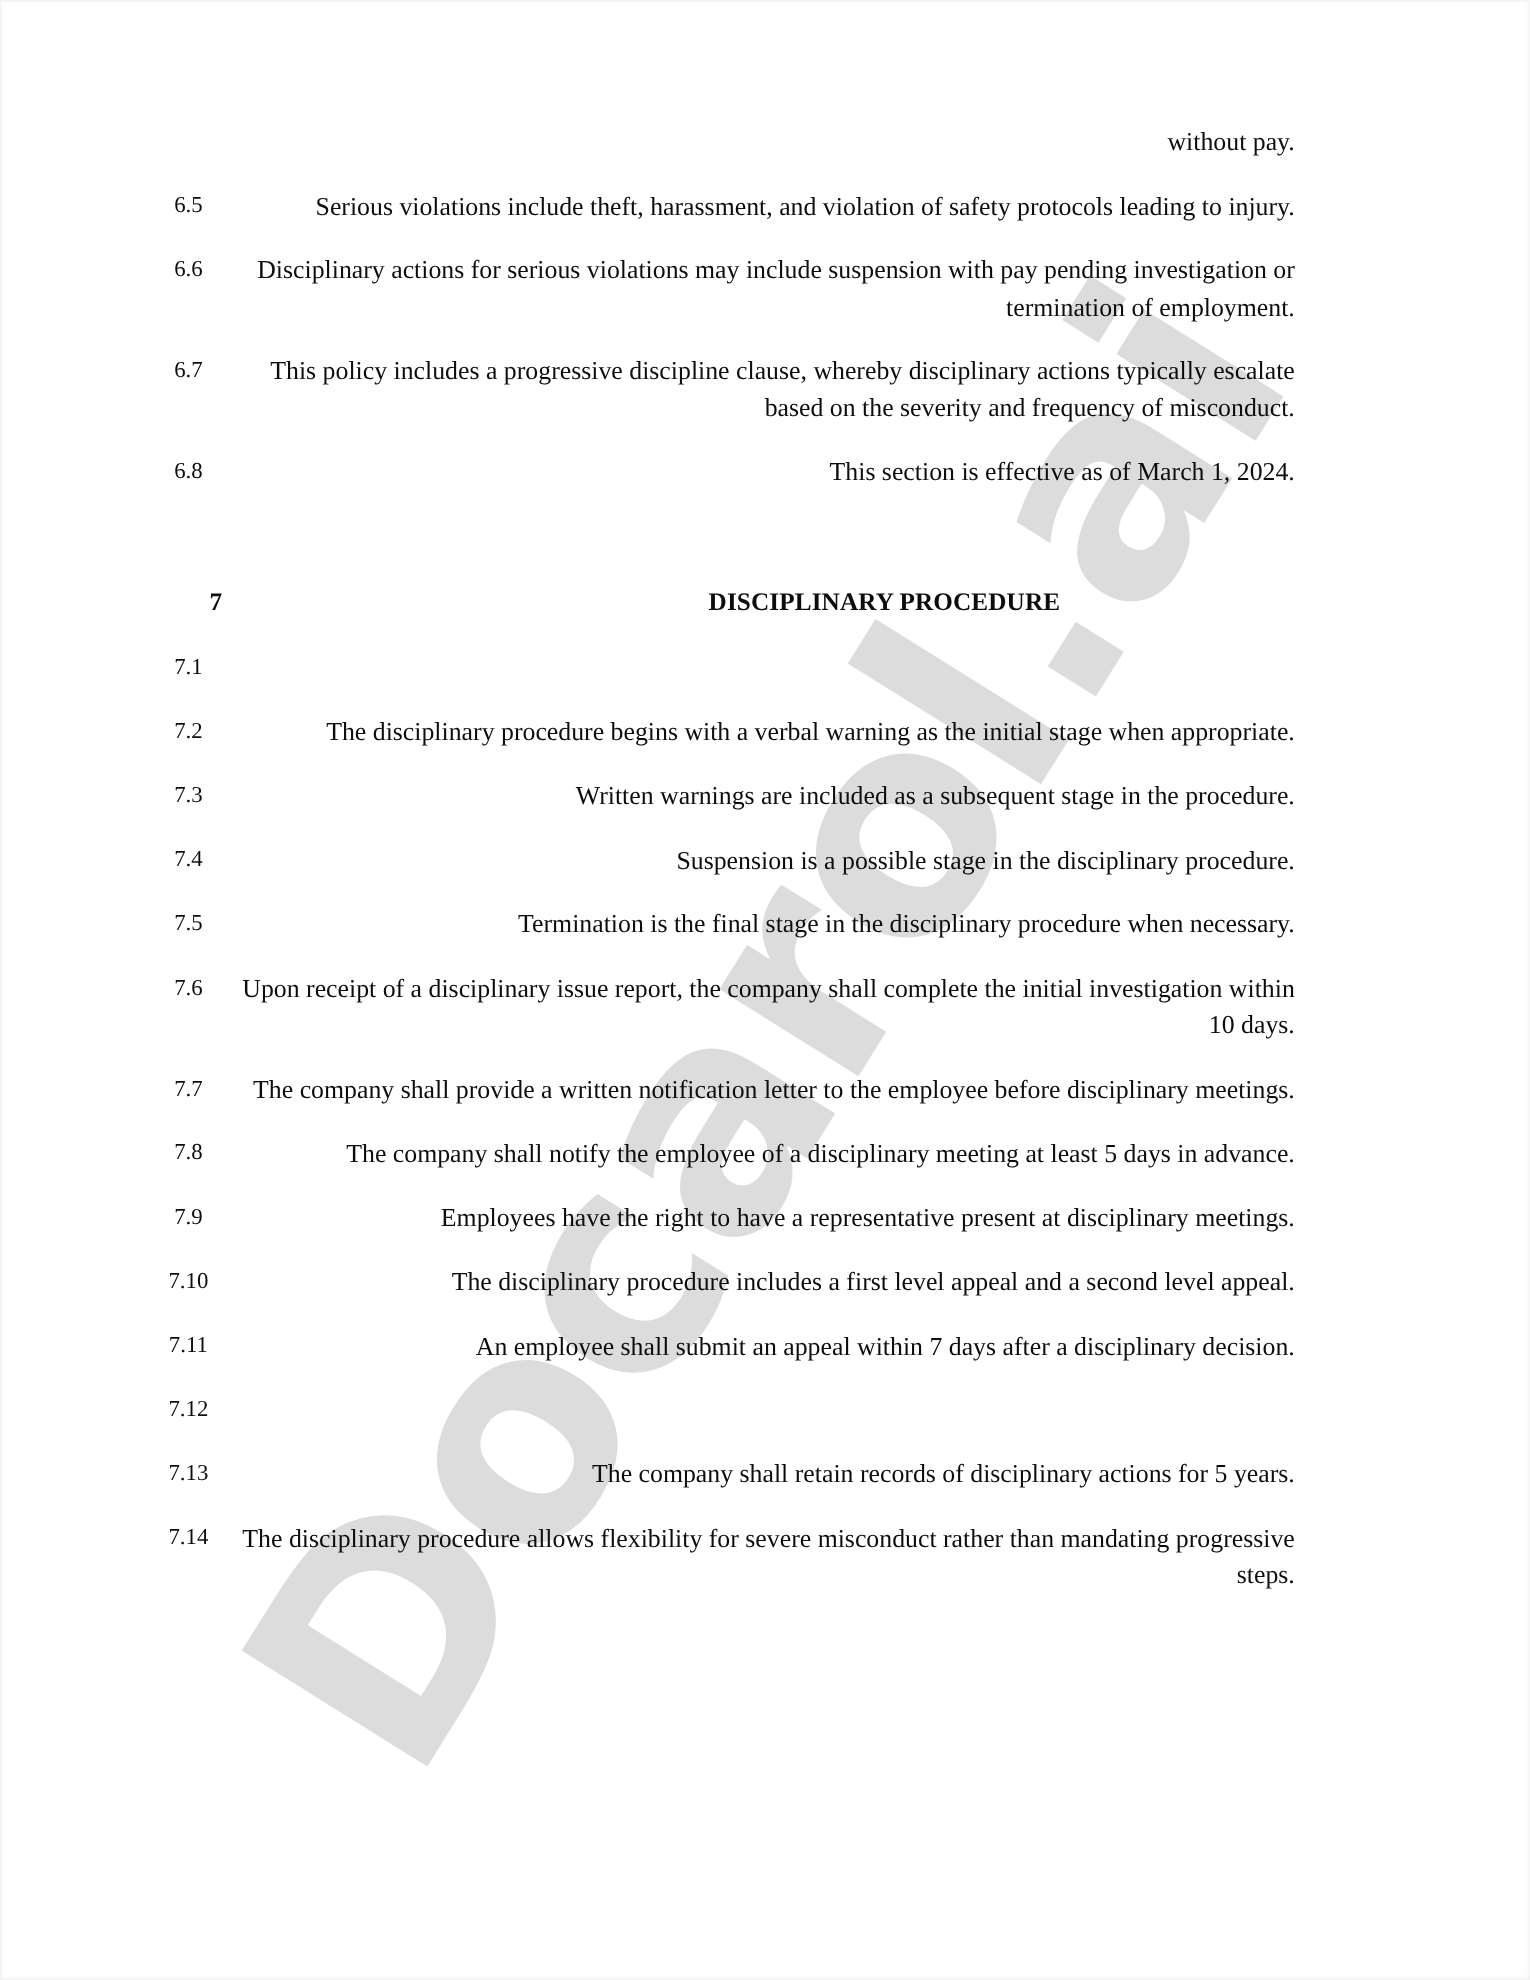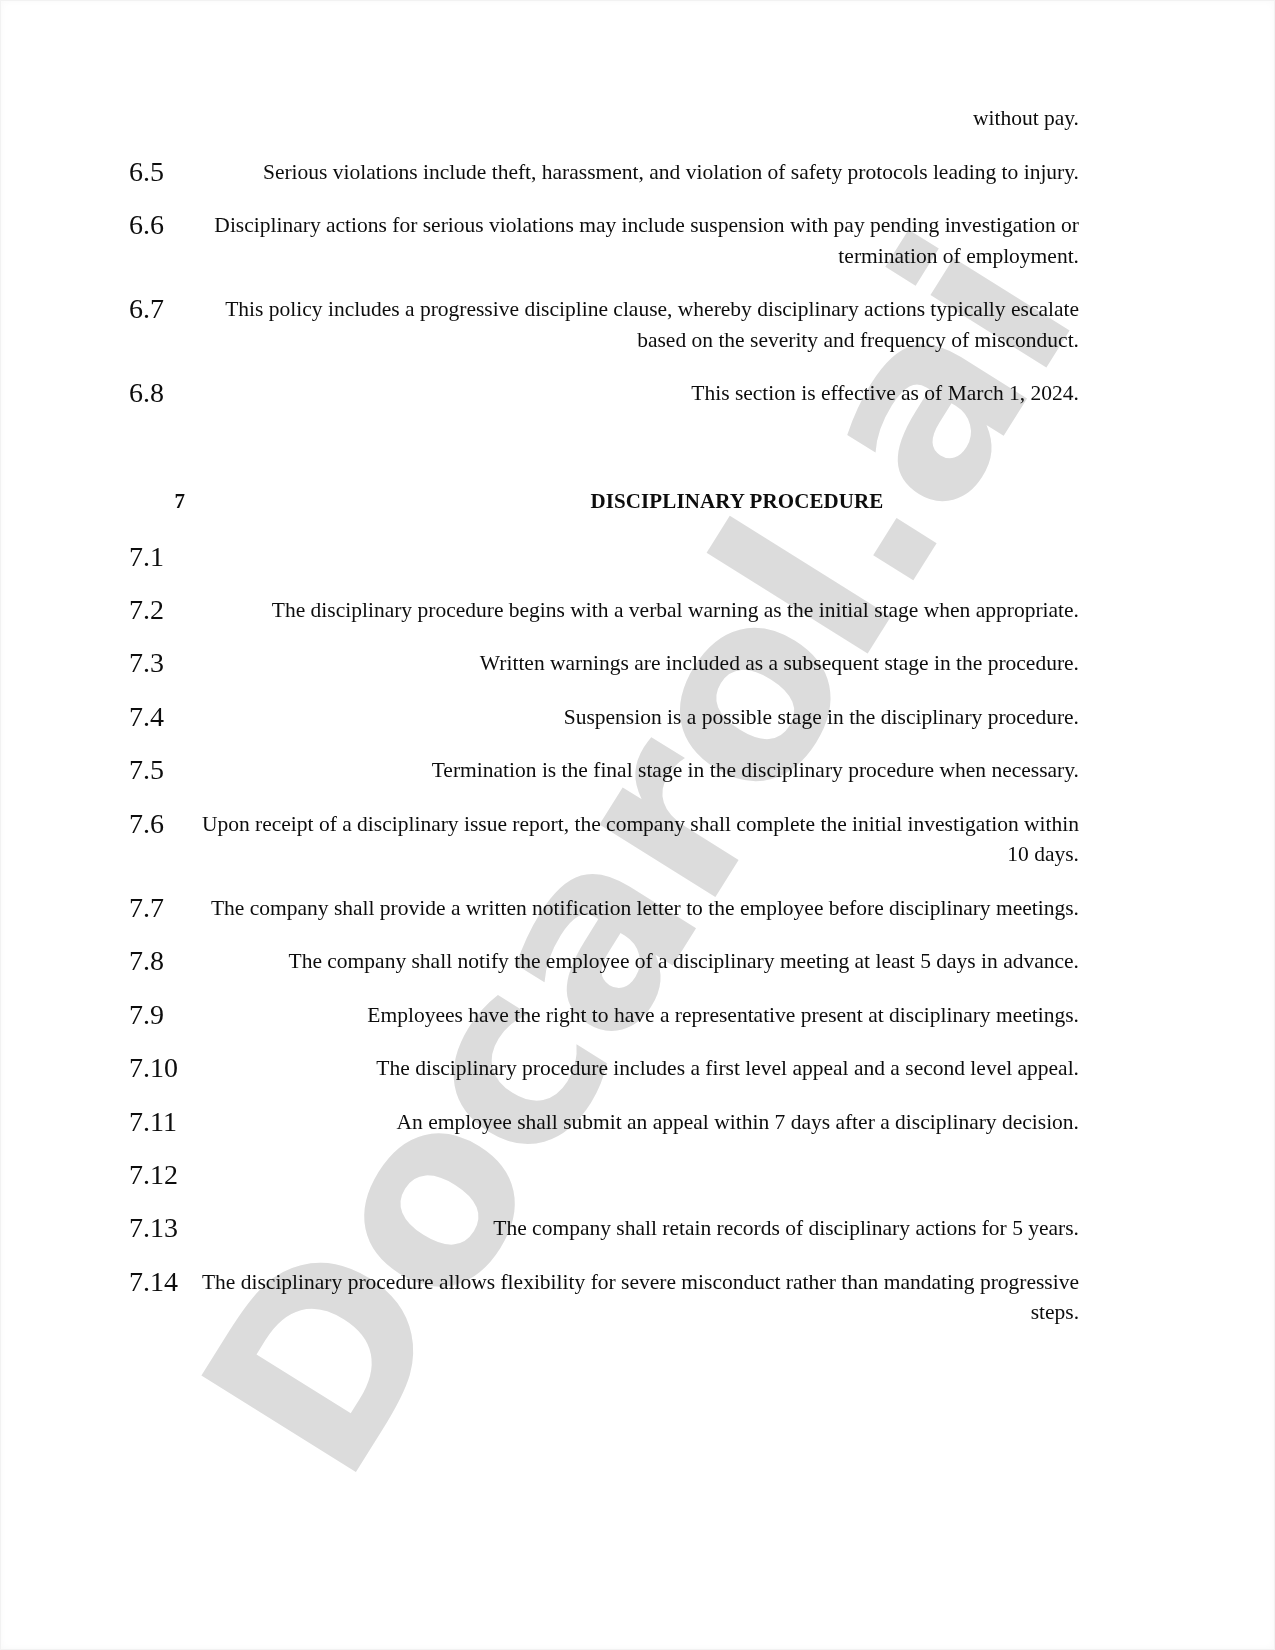--- a/index.html
+++ b/index.html
@@ -63,22 +63,22 @@
   .clause {
     display: flex;
     align-items: flex-start;
     margin: 0 0 23px 0;
     padding: 0;
   }
   .clause-num {
     flex: 0 0 auto;
     width: 56px;          
     margin-left: 129px;   
-    text-align: left;
-    font-size: 28px;
+    text-align: center;
+    font-size: 19px;
     line-height: 30px;
     white-space: nowrap;
   }
   .clause-body {
     flex: 1 1 auto;
     margin-left: 14px;
     margin-right: 196px;  
     font-size: 21.5px;
     line-height: 30.5px;
     text-align: right;

